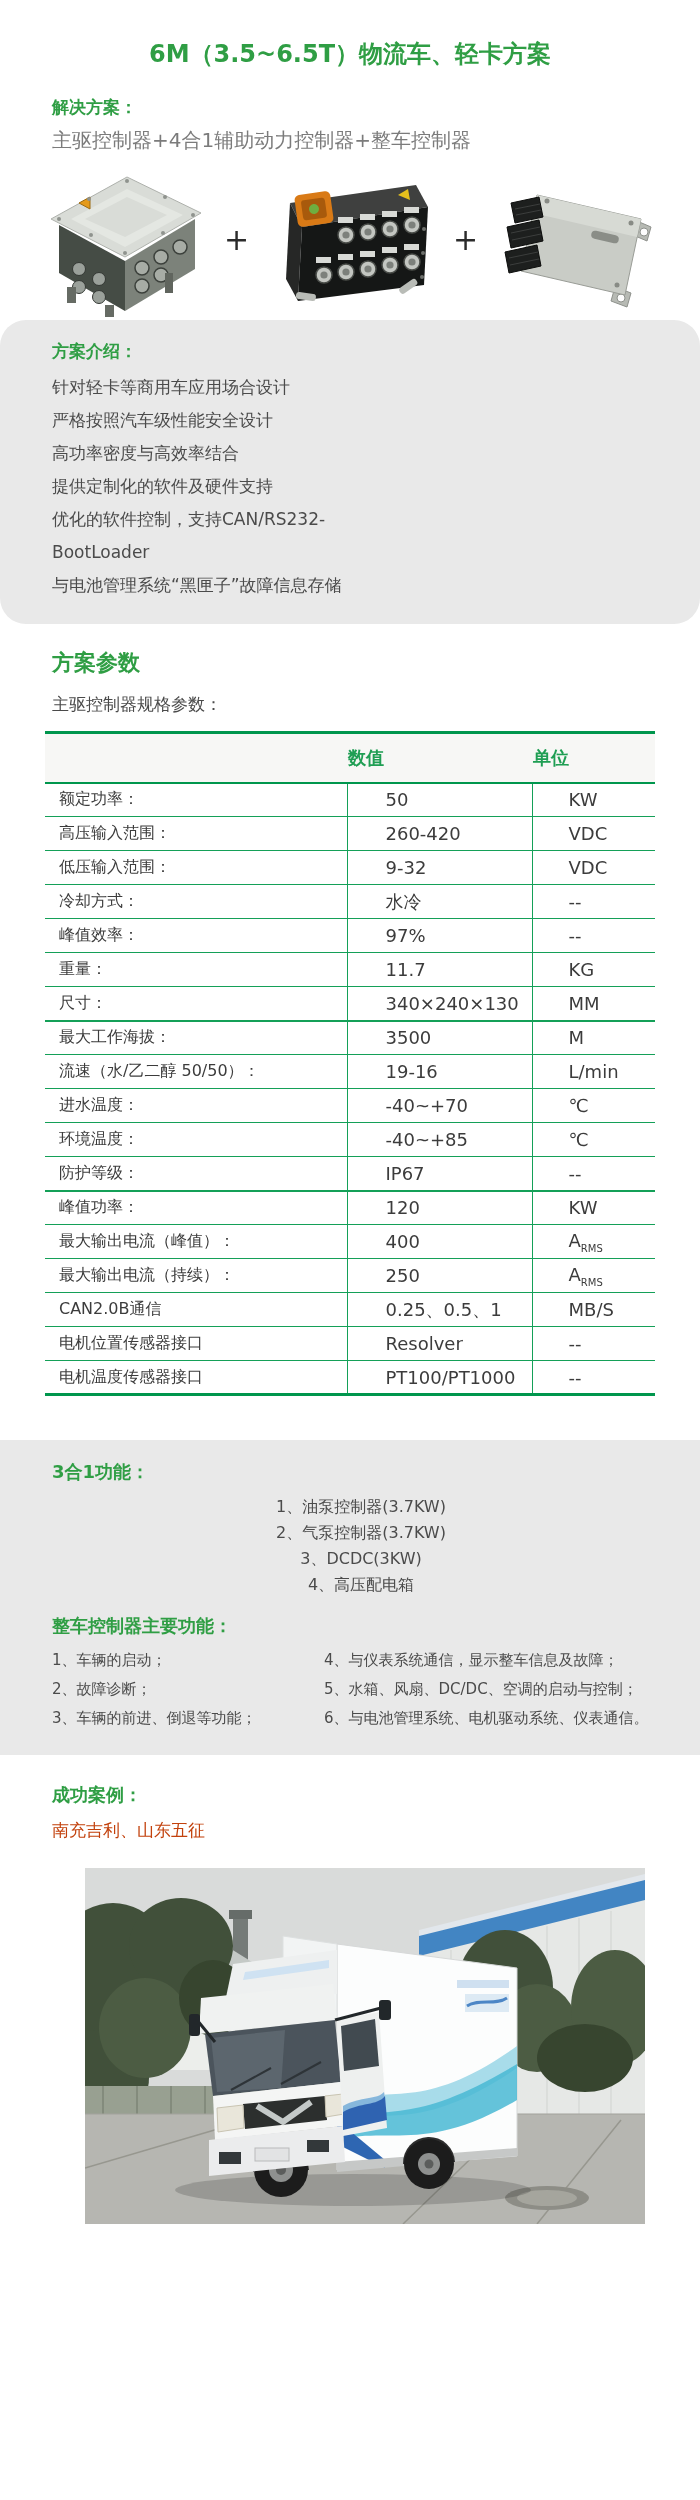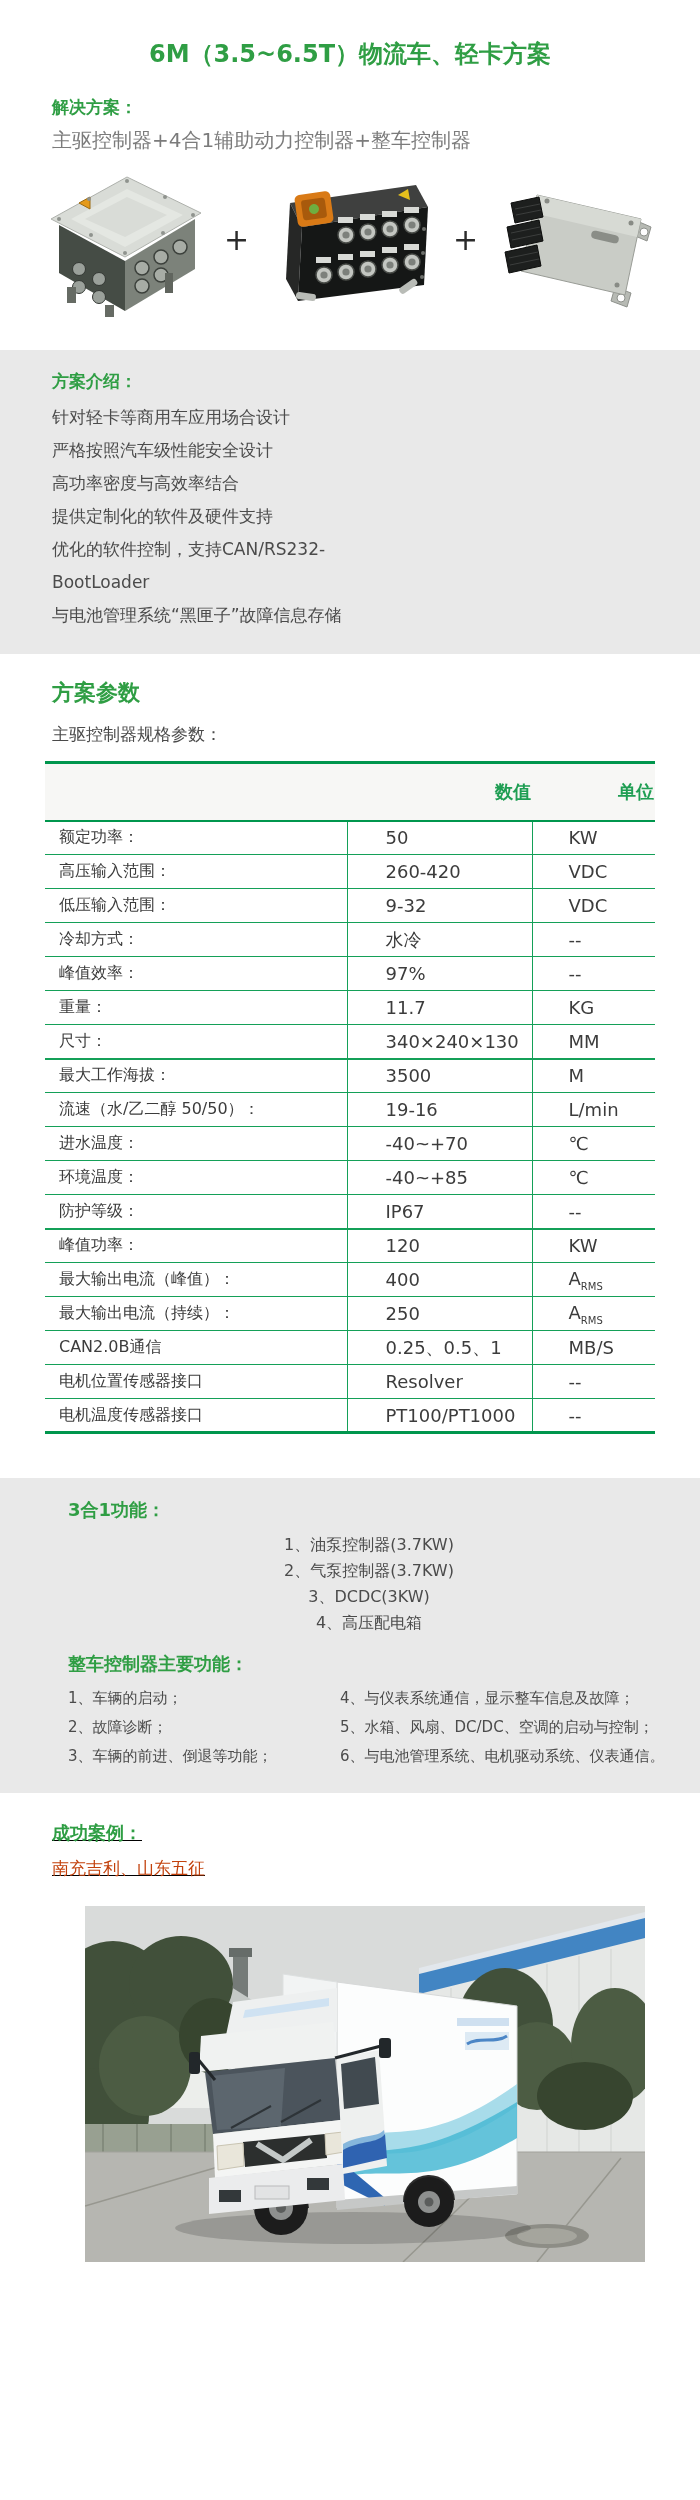--- a/index.html
+++ b/index.html
@@ -22,55 +22,55 @@
   }
   .sec-h{margin:0;font-size:17px;font-weight:bold;color:var(--green);}
   .solution{margin:26px 0 0 52px;}
   .solution p{margin:8px 0 0;font-size:20px;color:#7b7b7b;}
 
   .products{margin:14px 45px 0;height:152px;display:flex;align-items:center;justify-content:space-between;}
   .products svg{display:block;}
   .plus{font-size:30px;color:#2b2b2b;line-height:1;padding-bottom:8px;}
 
   .panel{background:var(--panel);}
-  .panel-intro{margin-top:30px;padding:20px 40px 22px 52px;}
+  .panel-intro{padding:20px 40px 22px 52px;border-radius:26px;}
   .intro-rows{margin-top:8px;}
   .intro-row{display:flex;line-height:33px;font-size:17px;color:var(--txt);flex-direction:column;}
   .intro-left{width:360px;}
   .intro-right{flex:1;}
 
   .params-h{margin:24px 0 0 52px;font-size:22px;font-weight:bold;color:var(--green);}
   .params-sub{margin:15px 0 0 52px;font-size:17px;color:#4a4a4a;}
 
   table.spec{
     margin:15px 0 0 45px;width:610px;border-collapse:collapse;table-layout:fixed;
     border-top:3px solid var(--tframe);border-bottom:3px solid var(--tframe);
   }
   table.spec th{
-    height:58px;font-size:18px;color:#1f9e53;font-weight:bold;text-align:right;
+    height:50px;font-size:18px;color:#1f9e53;font-weight:bold;text-align:left;
     border-bottom:2px solid var(--tframe);background:#f7f7f5;
   }
   table.spec td{height:34px;border-bottom:1px solid var(--tline);color:#3c3c3c;}
   td.c1{padding-left:14px;font-size:16px;border-right:1px solid var(--tline);}
   td.c2{padding-left:38px;font-size:18px;border-right:1px solid var(--tline);}
   td.c3{padding-left:36px;font-size:18px;}
   tr.group-end td{border-bottom-width:2px;}
   table.spec tbody tr:last-child td{border-bottom:none;}
   sub.rms{font-size:10px;}
 
-  .panel-funcs{margin-top:44px;padding:20px 30px 22px 68px;}
+  .panel-funcs{margin-top:44px;padding:20px 30px 22px 52px;}
   .func-list{margin:10px 0 0;padding:0;list-style:none;font-size:16px;color:var(--txt);text-align:center;}
   .func-list li{line-height:26px;}
   .vcu-h{margin-top:16px;}
   .vcu-cols{display:flex;margin-top:8px;font-size:15px;color:var(--txt);gap:34px;}
   .vcu-col-left{width:238px;}
   .vcu-col-right{flex:1;}
   .vcu-line{line-height:29px;}
 
-  .cases{margin:28px 0 0 52px;text-decoration:underline;}
+  .cases{margin:28px 0 0 52px;}
   .cases .sec-h{font-size:18px;}
   .cases p{margin:12px 0 0;font-size:17px;color:#c2410c;}
 
   .photo{margin:26px 0 0 85px;width:560px;height:356px;}
   .photo svg{display:block;}
 </style>
 </head>
 <body>
 
 <div class="page">

